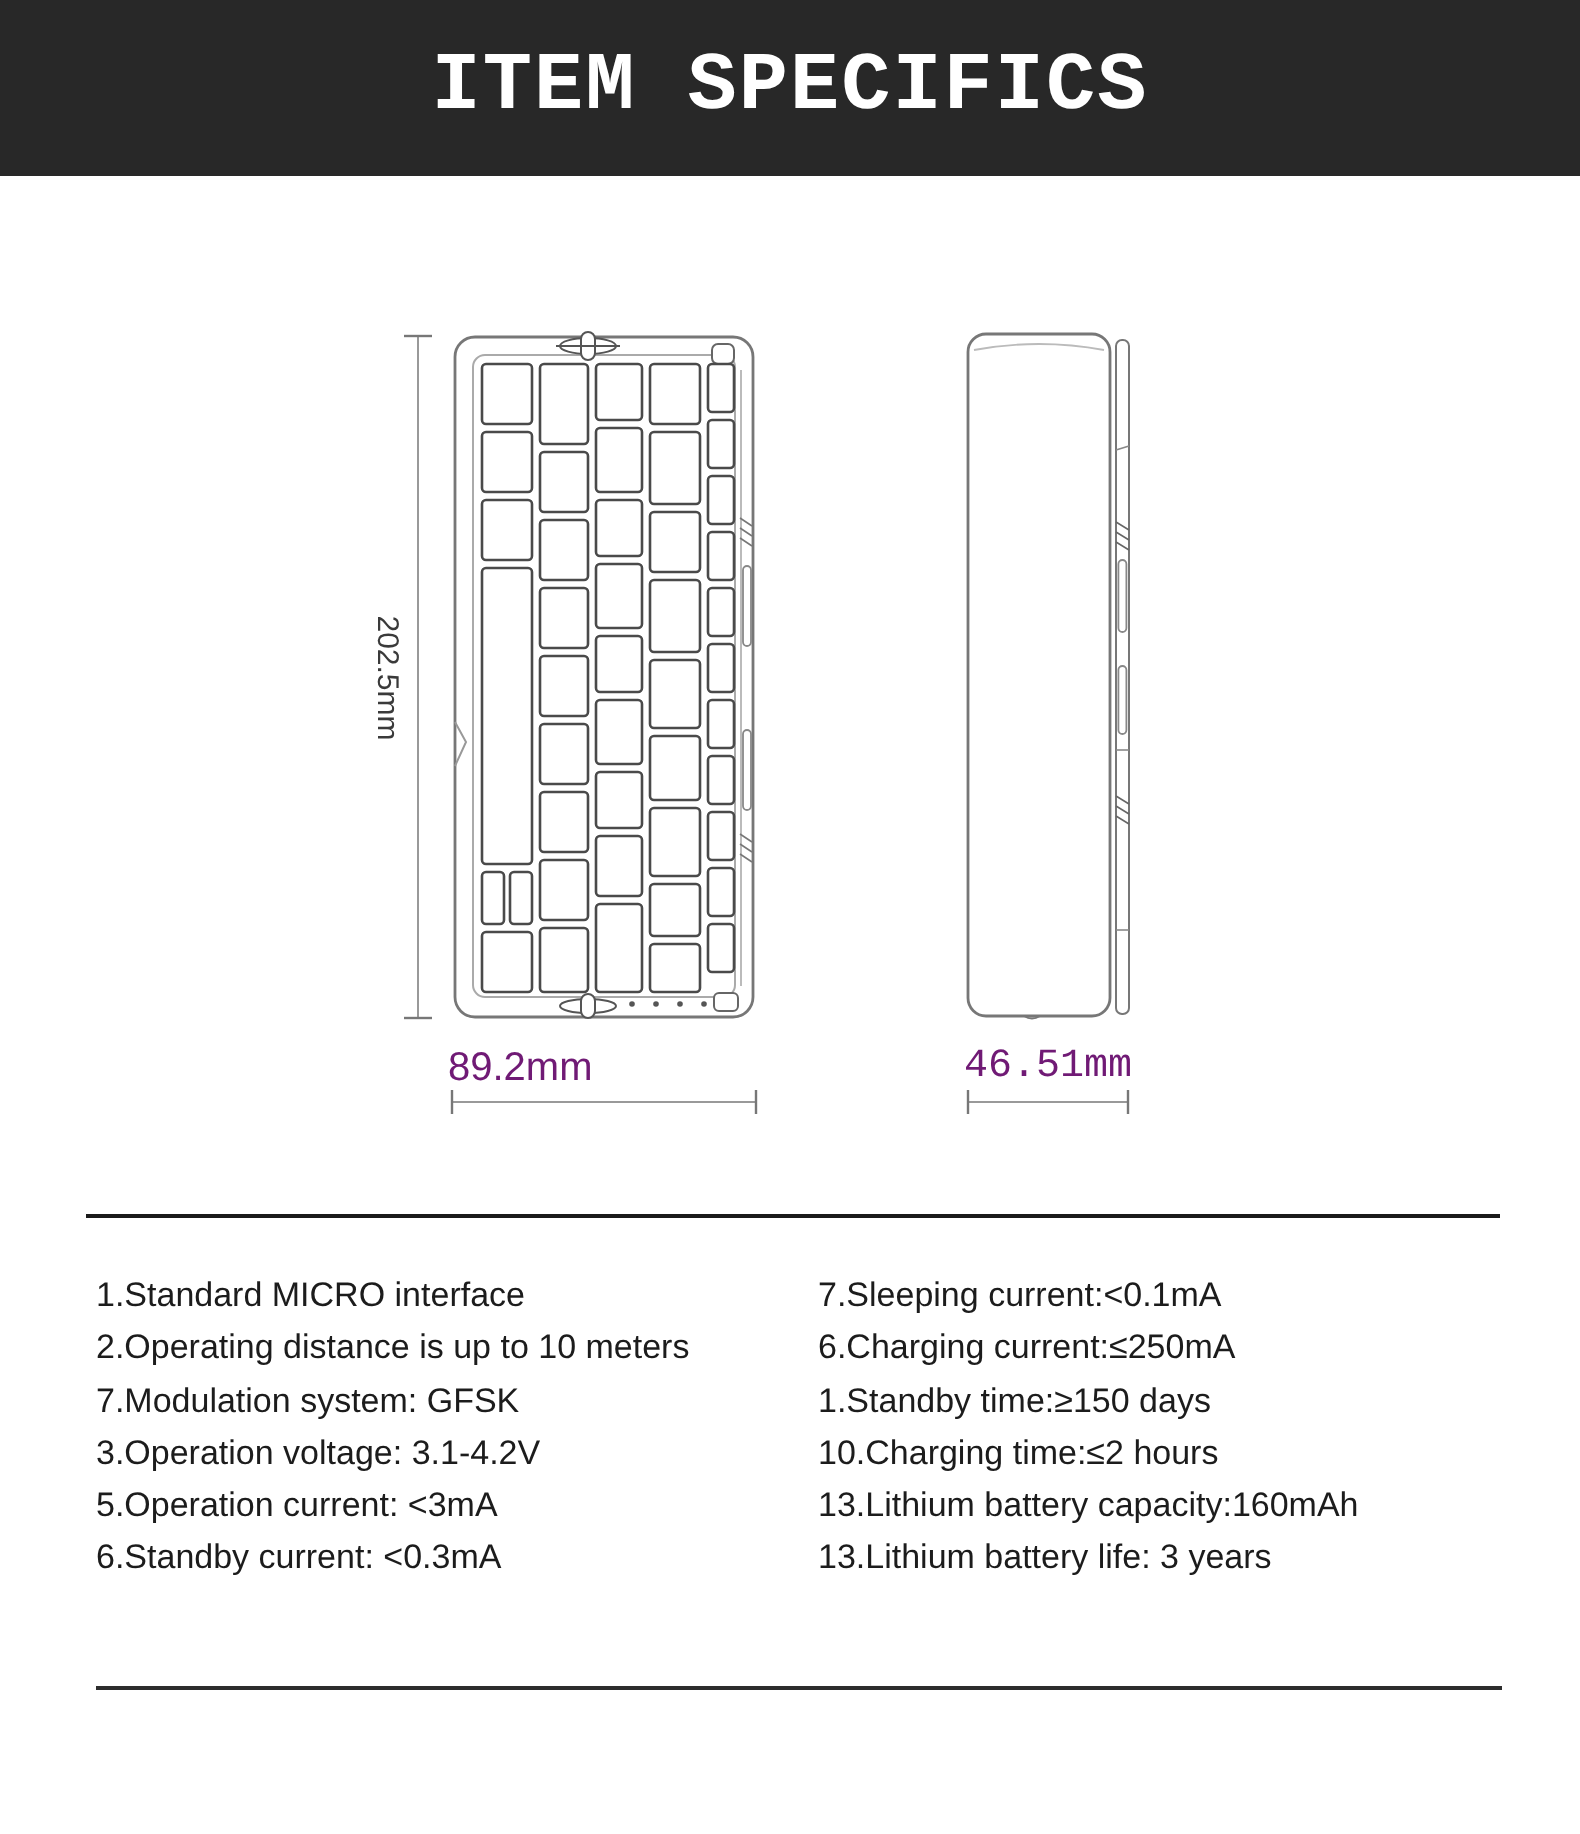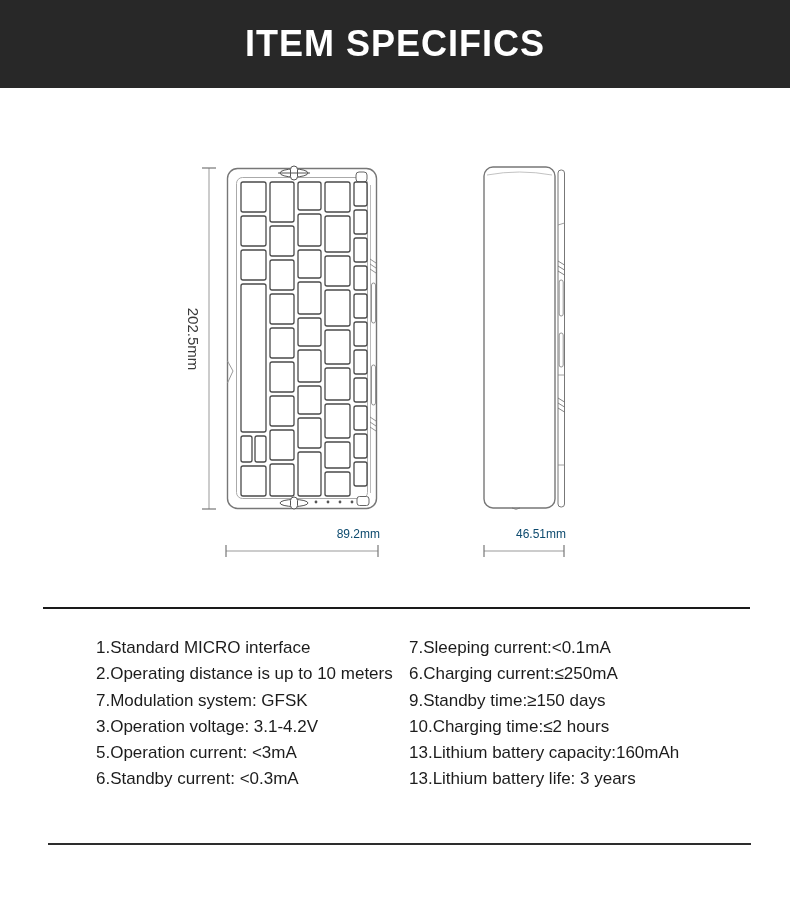--- a/index.html
+++ b/index.html
@@ -6,49 +6,49 @@
   .page {
     position:relative; width:790px; height:917px; background:#ffffff;
     font-family:"Liberation Sans", sans-serif; overflow:hidden;
   }
   .header {
     position:absolute; left:0; top:0; width:790px; height:88px;
     background:#282828; color:#ffffff;
     display:flex; align-items:center; justify-content:center;
   }
   .header .title {
-    font-size:36px; font-weight:bold; letter-spacing:1px;
-    font-family:Liberation Sans, sans-serif;
+    font-size:41px; font-weight:bold; letter-spacing:1px;
+    font-family:Liberation Mono, monospace;
   }
   .drawing { position:absolute; }
   svg { display:block; }
   .dim-label-v {
     position:absolute; left:145px; top:330px; width:96px; height:18px;
     transform:rotate(90deg); transform-origin:center;
     text-align:center; font-size:15px; color:#3a3a3a; line-height:18px;
   }
   .dim-label-h {
-    position:absolute; text-align:right; font-size:12px; color:#0c4a6e;
+    position:absolute; text-align:left; font-size:20px; color:#701a75;
     height:20px; line-height:20px;
   }
   .label-89 { left:224px; top:524px; width:156px; }
-  .label-46 { left:482px; top:524px; width:84px; }
+  .label-46 { left:482px; top:524px; width:84px;font-family:Liberation Mono, monospace; }
   .dim-89 { left:224px; top:544px; }
   .dim-46 { left:482px; top:544px; }
   .front-view { left:224px; top:165px; }
   .side-view { left:482px; top:165px; }
   .vdim { left:200px; top:165px; }
   .rule { position:absolute; background:#1a1a1a; height:2px; }
   .rule-top { left:43px; top:607px; width:707px; }
   .rule-bottom { left:48px; top:843px; width:703px; background:#2d2d2d; }
   .spec-col {
     position:absolute; top:635px; font-size:17px; line-height:26.3px;
     color:#1c1c1c;
   }
-  .spec-col-left { left:48px; width:350px;margin-left:48px; }
+  .spec-col-left { left:48px; width:350px; }
   .spec-col-right { left:409px; width:360px; }
   .spec-item { white-space:nowrap; }
 </style>
 </head>
 <body>
 
 <div class="page">
 
   <div class="header">
     <div class="title">ITEM SPECIFICS</div>
@@ -201,21 +201,21 @@
     <div class="spec-item">2.Operating distance is up to 10 meters</div>
     <div class="spec-item">7.Modulation system: GFSK</div>
     <div class="spec-item">3.Operation voltage: 3.1-4.2V</div>
     <div class="spec-item">5.Operation current: &lt;3mA</div>
     <div class="spec-item">6.Standby current: &lt;0.3mA</div>
   </div>
 
   <div class="spec-col spec-col-right">
     <div class="spec-item">7.Sleeping current:&lt;0.1mA</div>
     <div class="spec-item">6.Charging current:≤250mA</div>
-    <div class="spec-item">9.Standby time:≥150 days</div>
+    <div class="spec-item">1.Standby time:≥150 days</div>
     <div class="spec-item">10.Charging time:≤2 hours</div>
     <div class="spec-item">13.Lithium battery capacity:160mAh</div>
     <div class="spec-item">13.Lithium battery life: 3 years</div>
   </div>
 
   <div class="rule rule-bottom"></div>
 
 </div>
 
 </body></html>

